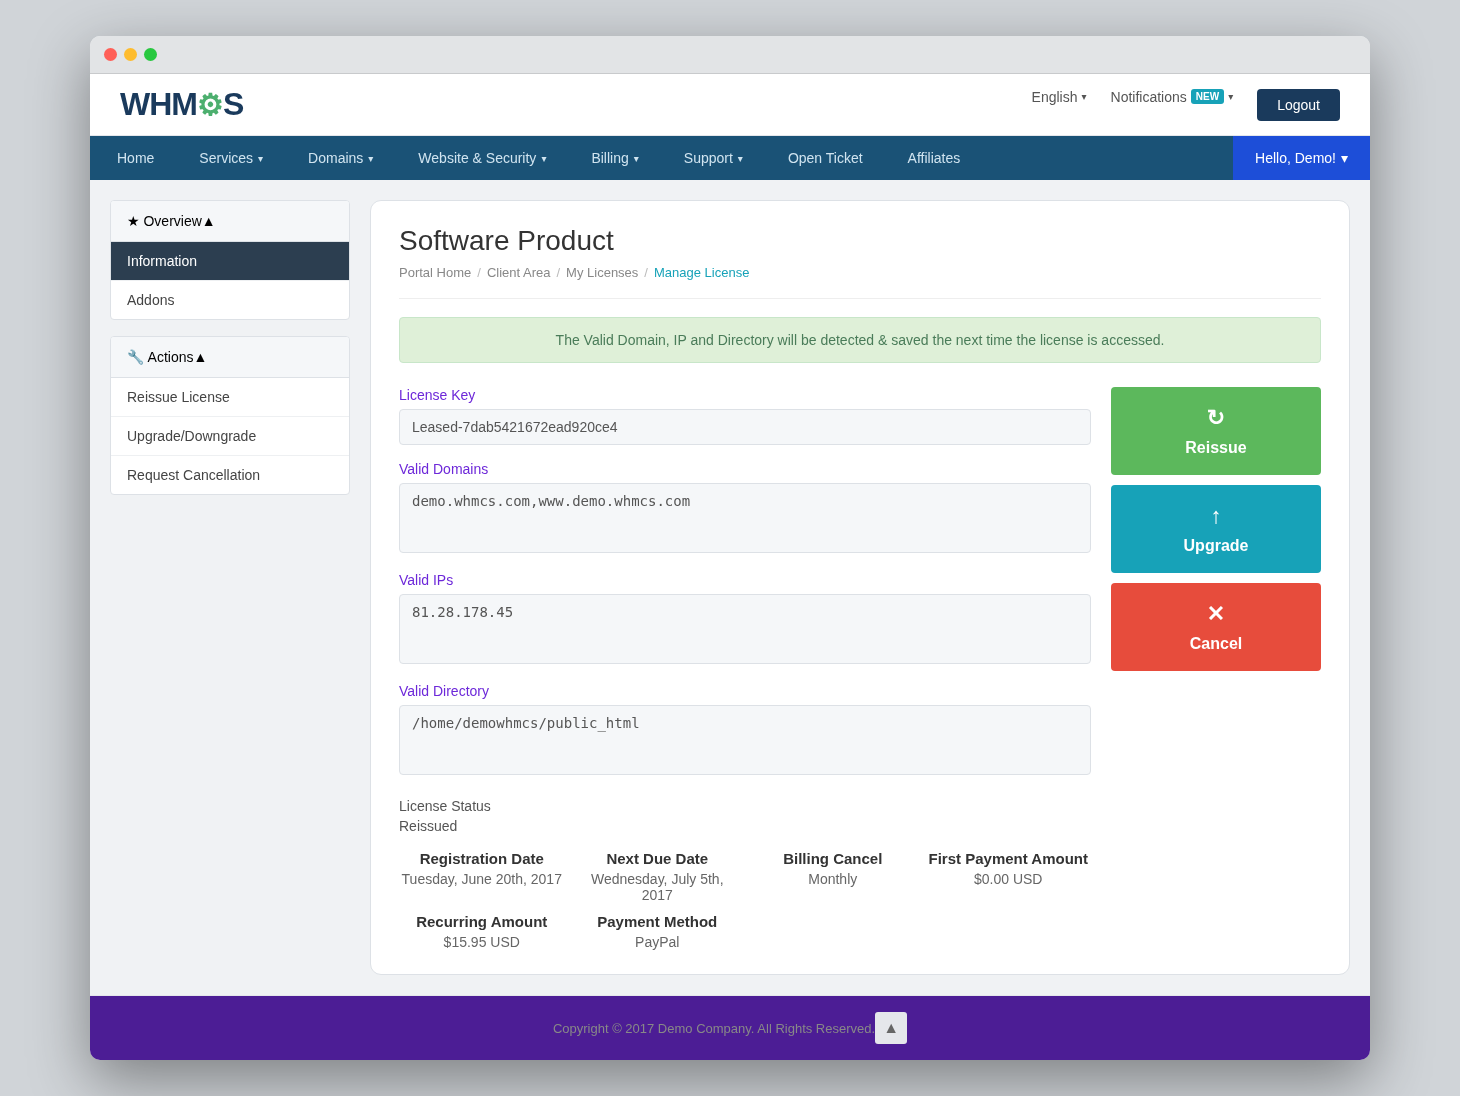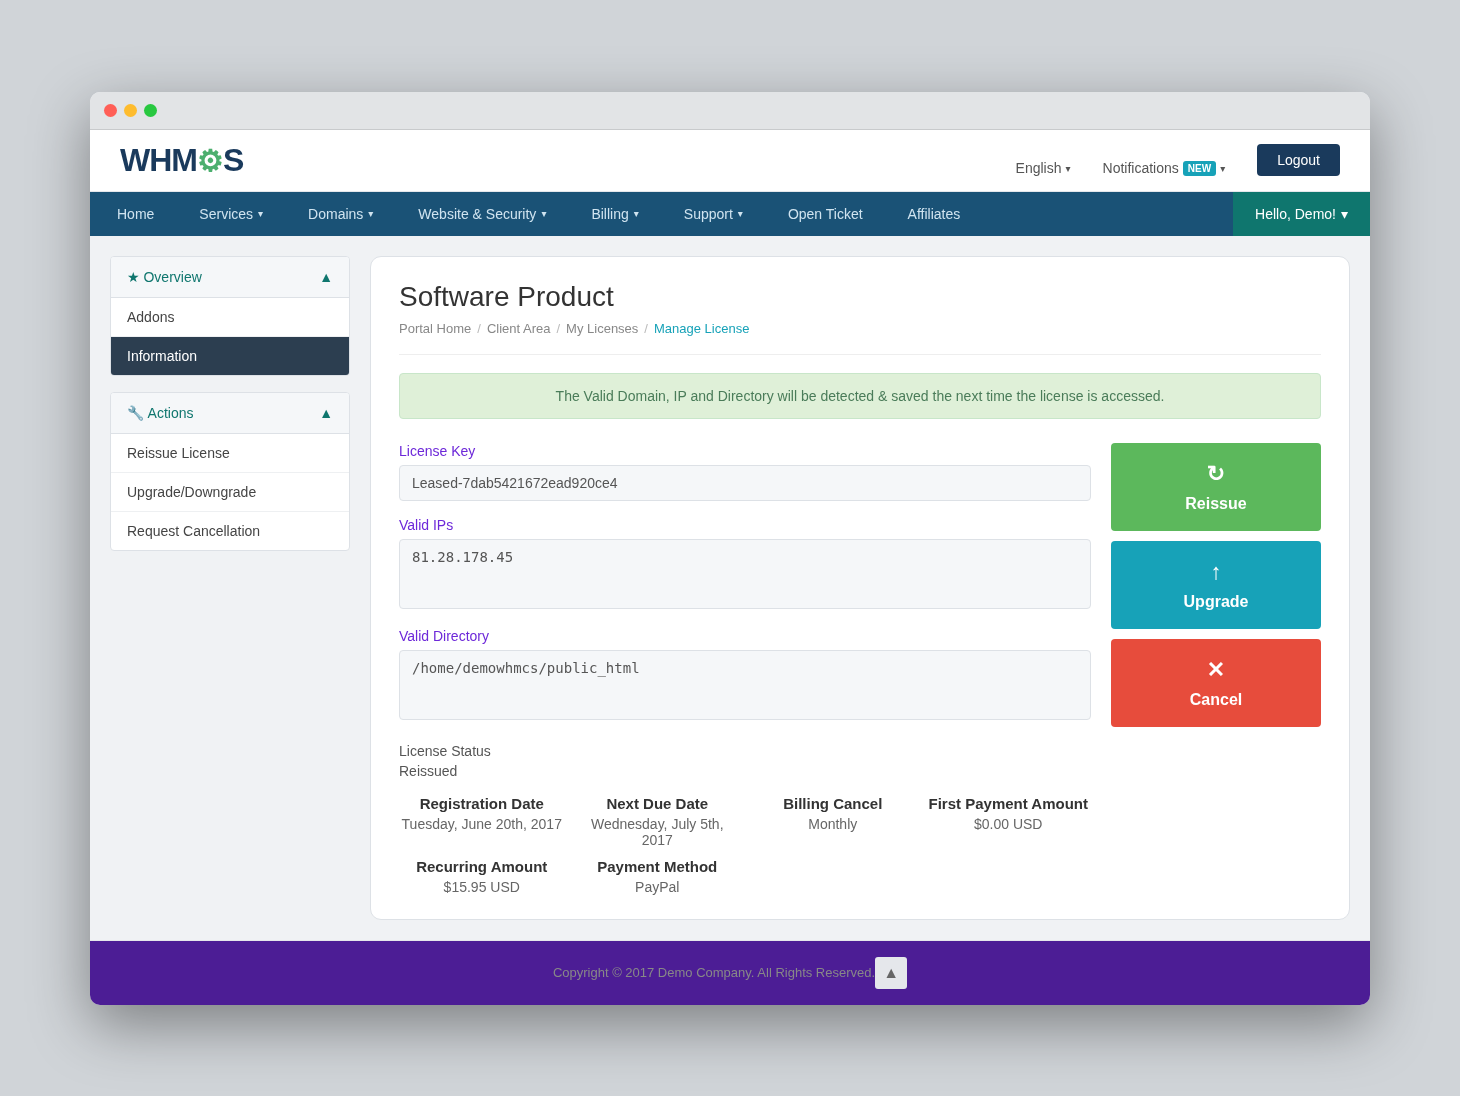--- a/index.html
+++ b/index.html
@@ -57,22 +57,22 @@
       color: #1a3a5c;
       letter-spacing: -1px;
     }
     .logo-text span.gear {
       display: inline-block;
       color: #4caf6e;
       font-size: 30px;
     }
     .header-right {
       display: flex;
-      align-items: flex-end;
-      gap: 32px;
+      align-items: flex-start;
+      gap: 24px;
     }
     .lang-btn {
       color: #555;
       font-size: 14px;
       cursor: pointer;
       display: flex;
       align-items: center;
       gap: 4px;
     }
     .notif-btn {
@@ -120,21 +120,21 @@
       font-size: 14px;
       cursor: pointer;
       display: flex;
       align-items: center;
       gap: 5px;
       white-space: nowrap;
       margin-left: 9px;
     }
     .nav-item .chevron { font-size: 10px; }
     .nav-right {
-      background: #0f766e;
+      background: #1d4ed8;
       color: #fff;
       padding: 14px 22px;
       font-size: 14px;
       cursor: pointer;
       display: flex;
       align-items: center;
       gap: 5px;
     }
 
     
@@ -155,25 +155,25 @@
       border: 1px solid #dde1e6;
       border-radius: 4px;
       margin-bottom: 16px;
       overflow: hidden;
     }
     .sidebar-section-header {
       background: #f5f7f9;
       padding: 12px 16px;
       display: flex;
       align-items: center;
-      justify-content: space-between;
+      justify-content: flex-start;
       border-bottom: 1px solid #dde1e6;
       font-size: 14px;
       font-weight: 500;
-      color: #0f766e;
+      color: #000000;
     }
     .sidebar-item {
       padding: 11px 16px;
       font-size: 14px;
       color: #444;
       cursor: pointer;
       border-bottom: 1px solid #eef0f2;
     }
     .sidebar-item:last-child { border-bottom: none; }
     .sidebar-item.active {
@@ -409,25 +409,25 @@
     <div class="sidebar">
 
       <div class="sidebar-section">
         <div class="sidebar-section-header">
           <span>
             <span>★</span>
             <span>Overview</span>
           </span>
           <span>▲</span>
         </div>
+        <div class="sidebar-item active">
+          <span>Information</span>
+        </div>
         <div class="sidebar-item">
           <span>Addons</span>
-        </div>
-        <div class="sidebar-item active">
-          <span>Information</span>
         </div>
       </div>
 
       <div class="sidebar-section">
         <div class="sidebar-section-header">
           <span>
             <span>🔧</span>
             <span>Actions</span>
           </span>
           <span>▲</span>
@@ -465,20 +465,24 @@
 
       <div class="form-and-actions">
 
         <div class="form-section">
 
           <div class="form-group">
             <label class="form-label">License Key</label>
             <input class="form-input" type="text" readonly="" value="Leased-7dab5421672ead920ce4" style="">
           </div>
 
+          <div class="form-group">
+            <label class="form-label">Valid Domains</label>
+            <textarea class="form-textarea" readonly="" style="">demo.whmcs.com,www.demo.whmcs.com</textarea>
+          </div>
 
           <div class="form-group">
             <label class="form-label">Valid IPs</label>
             <textarea class="form-textarea" readonly="" style="">81.28.178.45</textarea>
           </div>
 
           <div class="form-group">
             <label class="form-label">Valid Directory</label>
             <textarea class="form-textarea" readonly="" style="">/home/demowhmcs/public_html</textarea>
           </div>

